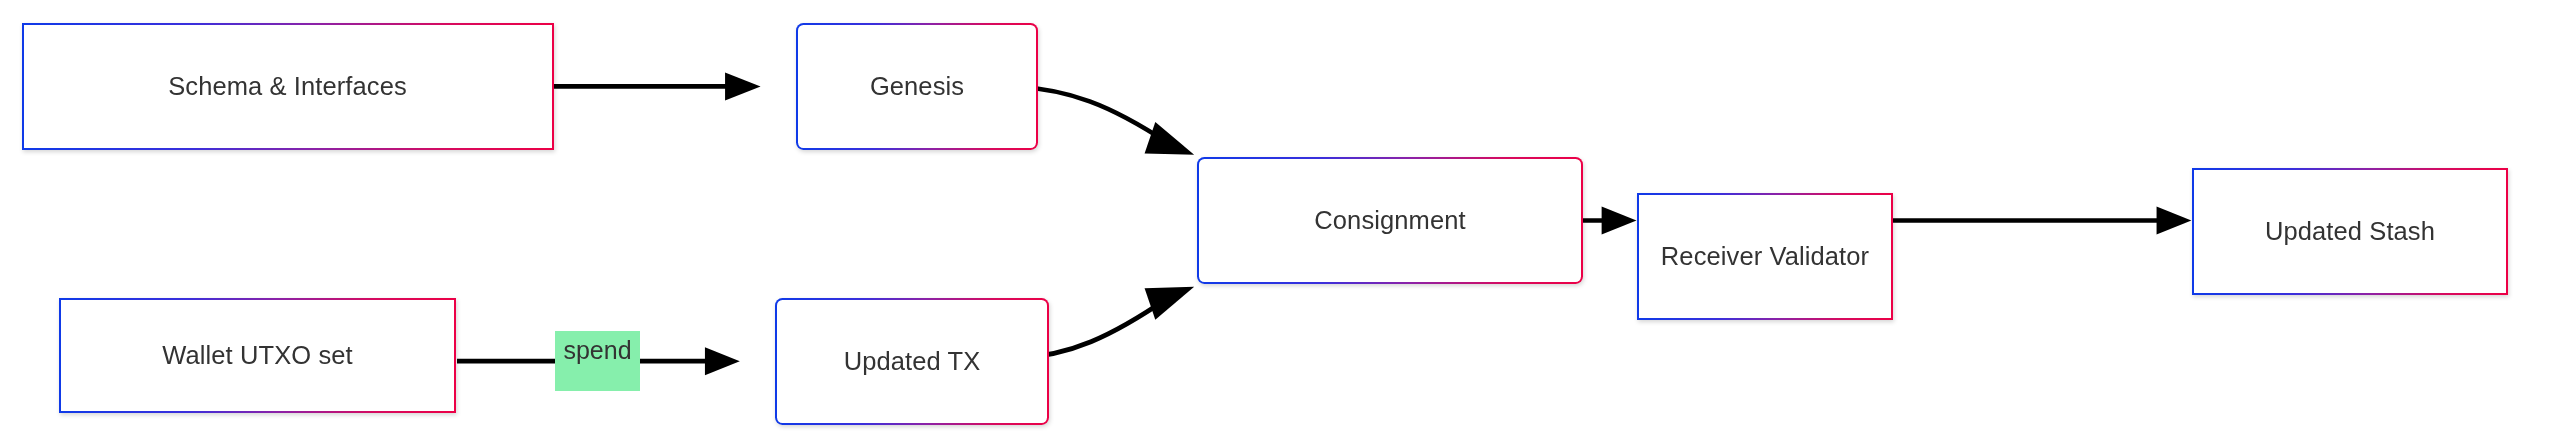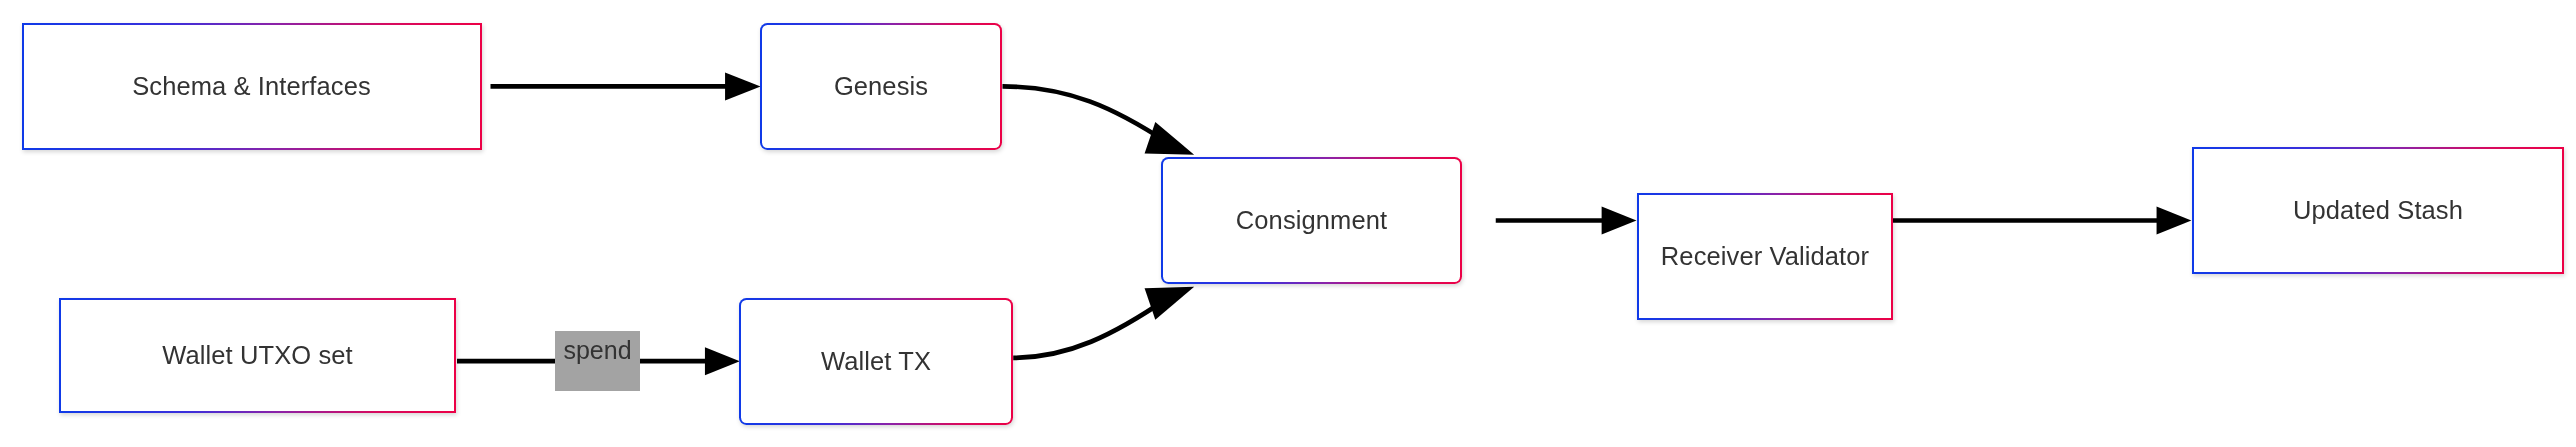--- a/index.html
+++ b/index.html
@@ -36,36 +36,36 @@
                       linear-gradient(90deg, #0f3ae8 0%, #3a2fdc 32%, #8b22a8 55%, #d70a5e 80%, #ec0046 100%);
     background-origin: border-box;
     background-clip: padding-box, border-box;
     border: 2px solid transparent;
     display: flex;
     align-items: center;
     justify-content: center;
     filter: drop-shadow(1.3px 2px 2px rgba(0,0,0,0.16));
   }
   .node.sharp  { border-radius: 0; }
-  .node.round  { border-radius: 7.4px; }
+  .node.round  { border-radius: 7.4px; margin-left: 36px; }
 
   .node-label {
     color: #333333;
     font-family: "Liberation Sans", sans-serif;
     font-size: 25.5px;
     line-height: 1.1;
     letter-spacing: 0.1px;
     white-space: nowrap;
     text-align: center;
   }
 
   
   .edge-label {
     position: absolute;
-    background: #a3a3a3;
+    background: #86efac;
     color: #333333;
     font-family: "Liberation Sans", sans-serif;
     font-size: 25px;
     line-height: 1.0;
     padding: 6.7px 4px 9.4px 4px;
     white-space: nowrap;
     box-sizing: border-box;
     text-align: center;
   }
 </style>
@@ -100,44 +100,44 @@
       <path d="M 2230 329 L 2390 329" stroke="#000000" stroke-width="7" fill="none"></path>
       <polygon points="2388,308 2440,329 2388,350" fill="#000000"></polygon>
     </g>
 
     <g>
       <path d="M 2822 329 L 3218 329" stroke="#000000" stroke-width="7" fill="none"></path>
       <polygon points="3216,308 3268,329 3216,350" fill="#000000"></polygon>
     </g>
   </svg>
 
-  <div class="node sharp" style="left:21.5px; top:23px; width:460px; height:127px;">
+  <div class="node sharp" style="left:21.5px; top:23px; width:532px; height:127px;">
     <span class="node-label">Schema &amp; Interfaces</span>
   </div>
 
   <div class="node round" style="left:760px; top:23px; width:242px; height:127px;">
     <span class="node-label">Genesis</span>
   </div>
 
   <div class="node sharp" style="left:59px; top:298px; width:397px; height:115px;">
     <span class="node-label">Wallet UTXO set</span>
   </div>
 
   <div class="node round" style="left:739px; top:298px; width:274px; height:127px;">
-    <span class="node-label">Wallet TX</span>
+    <span class="node-label">Updated TX</span>
   </div>
 
-  <div class="node round" style="left:1161px; top:157px; width:301px; height:127px;">
+  <div class="node round" style="left:1161px; top:157px; width:386px; height:127px;">
     <span class="node-label">Consignment</span>
   </div>
 
   <div class="node sharp" style="left:1637px; top:157px; width:256px; height:127px;margin-top:36px;">
     <span class="node-label">Receiver Validator</span>
   </div>
 
-  <div class="node sharp" style="left:2192px; top:147px; width:372px; height:127px;">
+  <div class="node sharp" style="left:2192px; top:168px; width:316px; height:127px;">
     <span class="node-label">Updated Stash</span>
   </div>
 
   <div class="edge-label" style="left:555px; top:331px; width:85px; height:60px;">spend</div>
 
 </div>
 
 
 </body></html>

